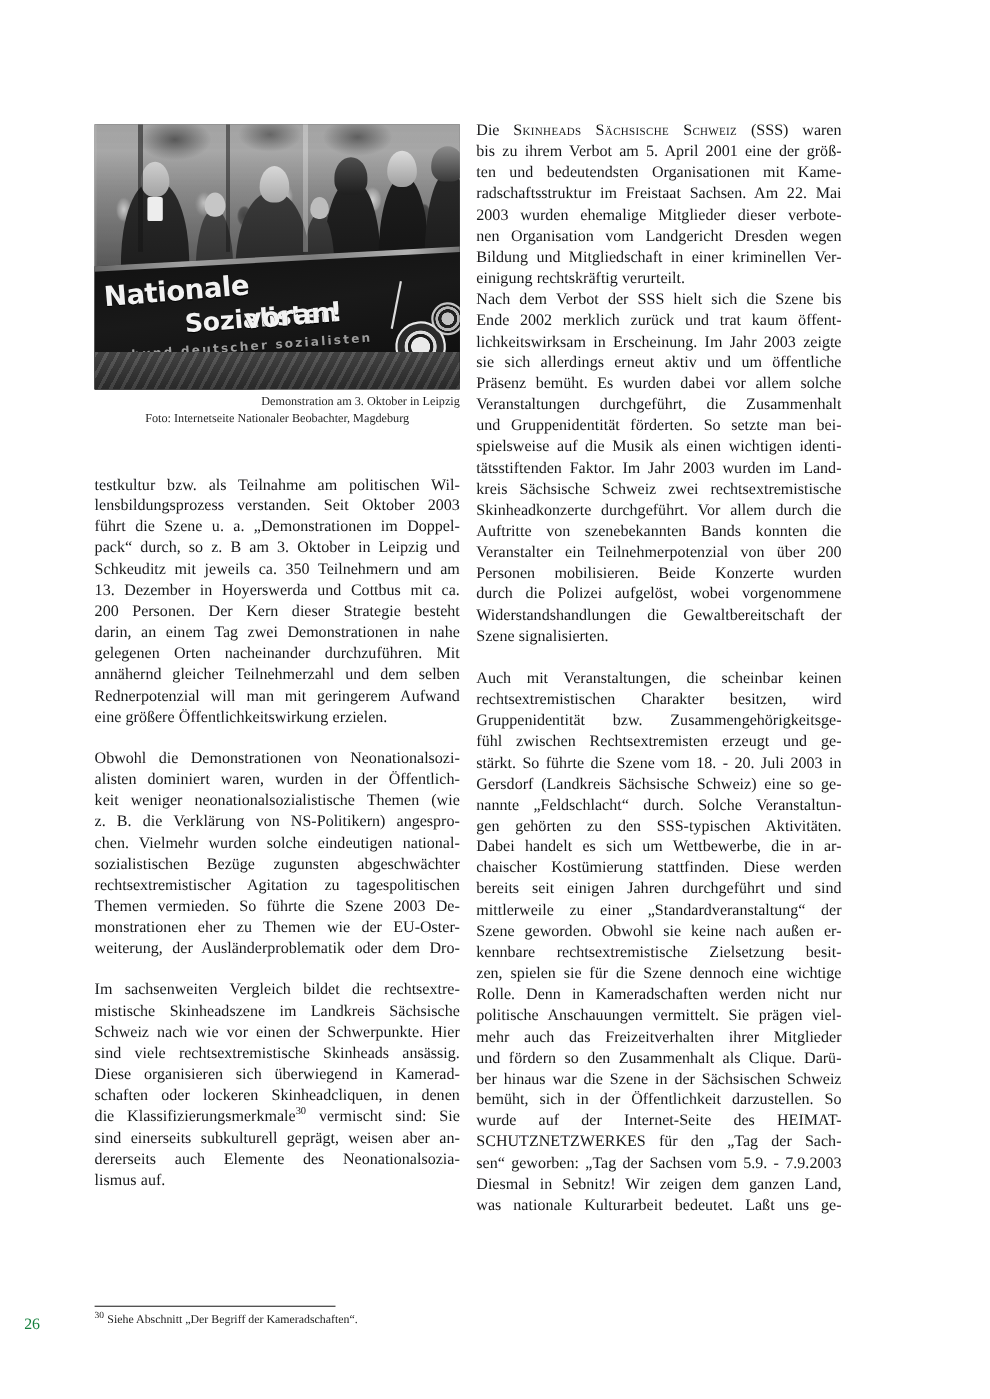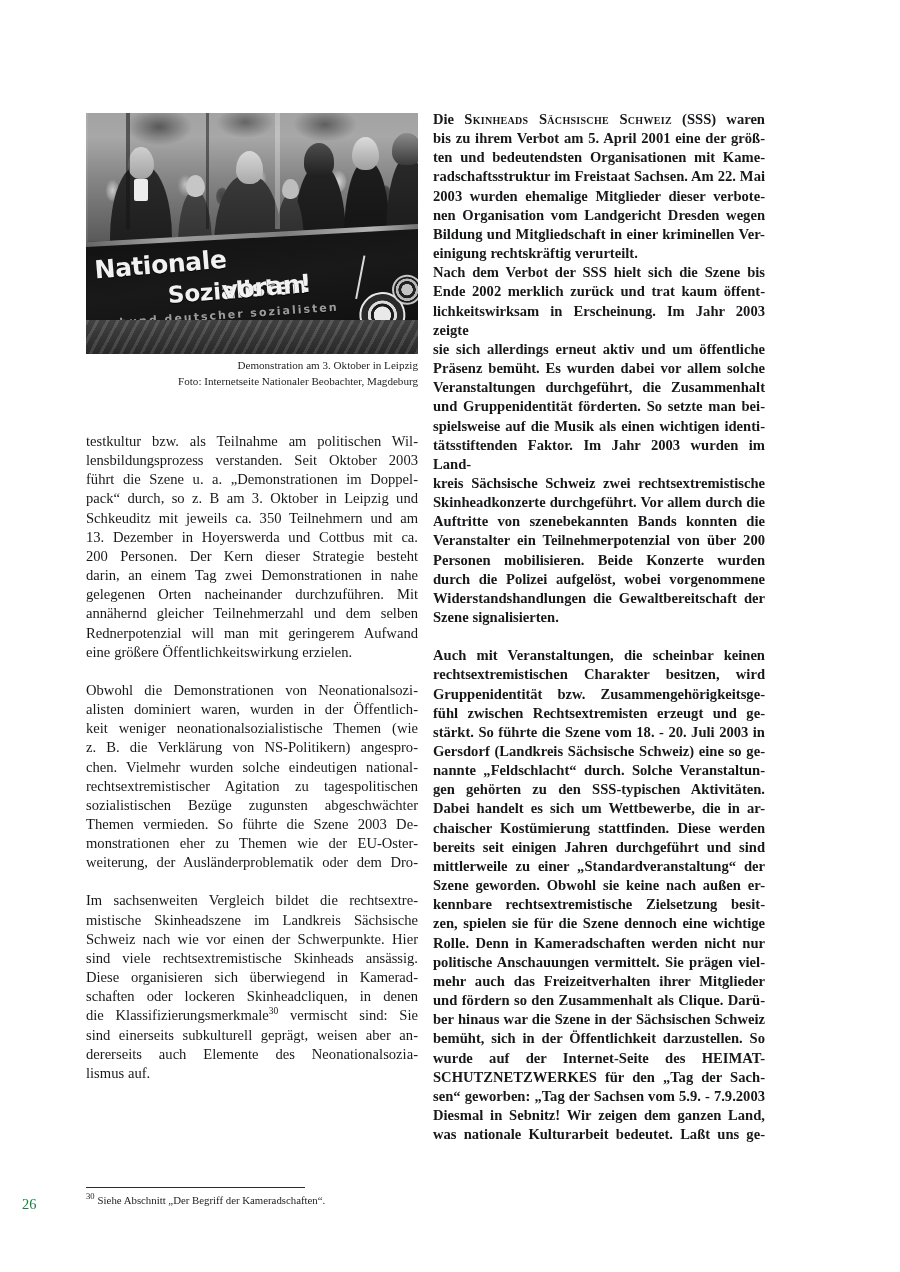--- a/index.html
+++ b/index.html
@@ -28,21 +28,21 @@
     width: 332px;
     text-align: justify;
     font-size: 14.6px;
     line-height: 19.15px;
     color: #17181a;
     -webkit-hyphens: none;
     hyphens: none;
     word-spacing: 0.2px;
   }
   .col-left  { left: 86px;  top: 432px; width: 332px; }
-  .col-right { left: 433px; top: 110px; width: 332px; font-weight: bold; }
+  .col-right { left: 433px; top: 110px; width: 332px; }
 
   .para { margin: 0 0 0 0; text-align: justify; }
   .para + .para { margin-top: 19px; }
 
   
   .lines { display: block; }
   .ln {
     display: block;
     white-space: nowrap;
   }
@@ -212,21 +212,21 @@
   
   .caption {
     position: absolute;
     left: 86px;
     width: 332px;
     font-size: 11.1px;
     line-height: 15px;
     color: #242424;
   }
   .caption-1 { top: 358px; text-align: right; }
-  .caption-2 { top: 374px; text-align: right; }
+  .caption-2 { top: 374px; text-align: center; }
 
   
   .fn-rule {
     position: absolute;
     left: 86px;
     top: 1187px;
     width: 219px;
     height: 1px;
     background: #2b2b2b;
   }
@@ -319,22 +319,22 @@
       <span class="ln j">Rednerpotenzial will man mit geringerem Aufwand</span>
       <span class="ln l">eine größere Öffentlichkeitswirkung erzielen.</span>
     </div>
 
     <div class="para lines">
       <span class="ln j">Obwohl die Demonstrationen von Neonationalsozi-</span>
       <span class="ln j">alisten dominiert waren, wurden in der Öffentlich-</span>
       <span class="ln j">keit weniger neonationalsozialistische Themen (wie</span>
       <span class="ln j">z. B. die Verklärung von NS-Politikern) angespro-</span>
       <span class="ln j">chen. Vielmehr wurden solche eindeutigen national-</span>
+      <span class="ln j">sozialistischen Bezüge zugunsten abgeschwächter</span>
       <span class="ln j">rechtsextremistischer Agitation zu tagespolitischen</span>
-      <span class="ln j">sozialistischen Bezüge zugunsten abgeschwächter</span>
       <span class="ln j">Themen vermieden. So führte die Szene 2003 De-</span>
       <span class="ln j">monstrationen eher zu Themen wie der EU-Oster-</span>
       <span class="ln j">weiterung, der Ausländerproblematik oder dem Dro-</span>
     </div>
 
     <div class="para lines">
       <span class="ln j">Im sachsenweiten Vergleich bildet die rechtsextre-</span>
       <span class="ln j">mistische Skinheadszene im Landkreis Sächsische</span>
       <span class="ln j">Schweiz nach wie vor einen der Schwerpunkte. Hier</span>
       <span class="ln j">sind viele rechtsextremistische Skinheads ansässig.</span>

